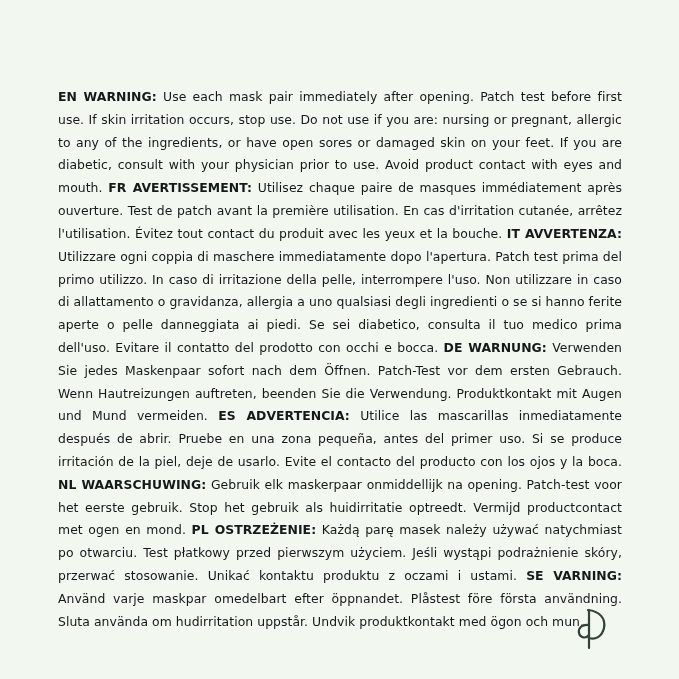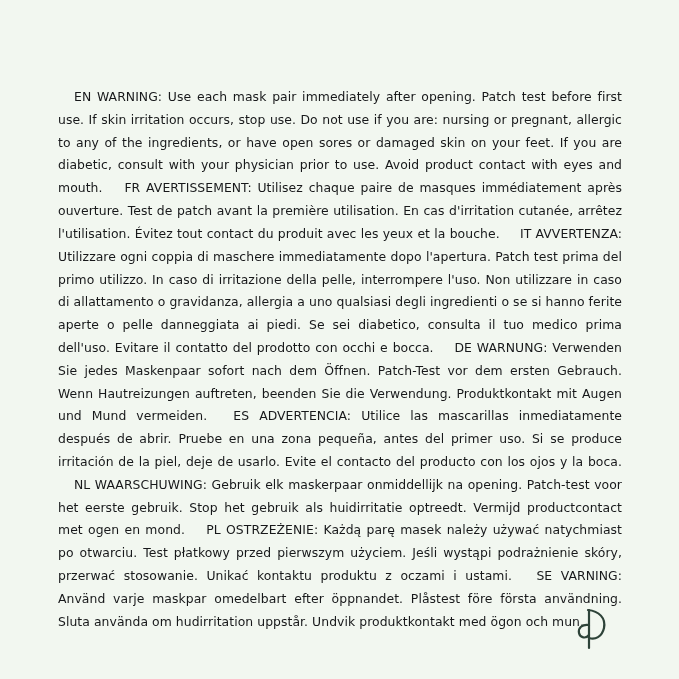--- a/index.html
+++ b/index.html
@@ -26,22 +26,21 @@
     top: 86px;
     width: 564px;
     font-size: 12.4px;
     line-height: 1.84;
     text-align: justify;
     text-justify: inter-word;
     color: #17181a;
     letter-spacing: 0.005em;
   }
   .lang-label {
-    font-weight: normal;
-    margin-left: 16px;
+    font-weight: bold;
   }
   .logo {
     position: absolute;
     left: 566px;
     top: 600px;
     width: 56px;
     height: 56px;
   }
   .logo svg {
     display: block;

